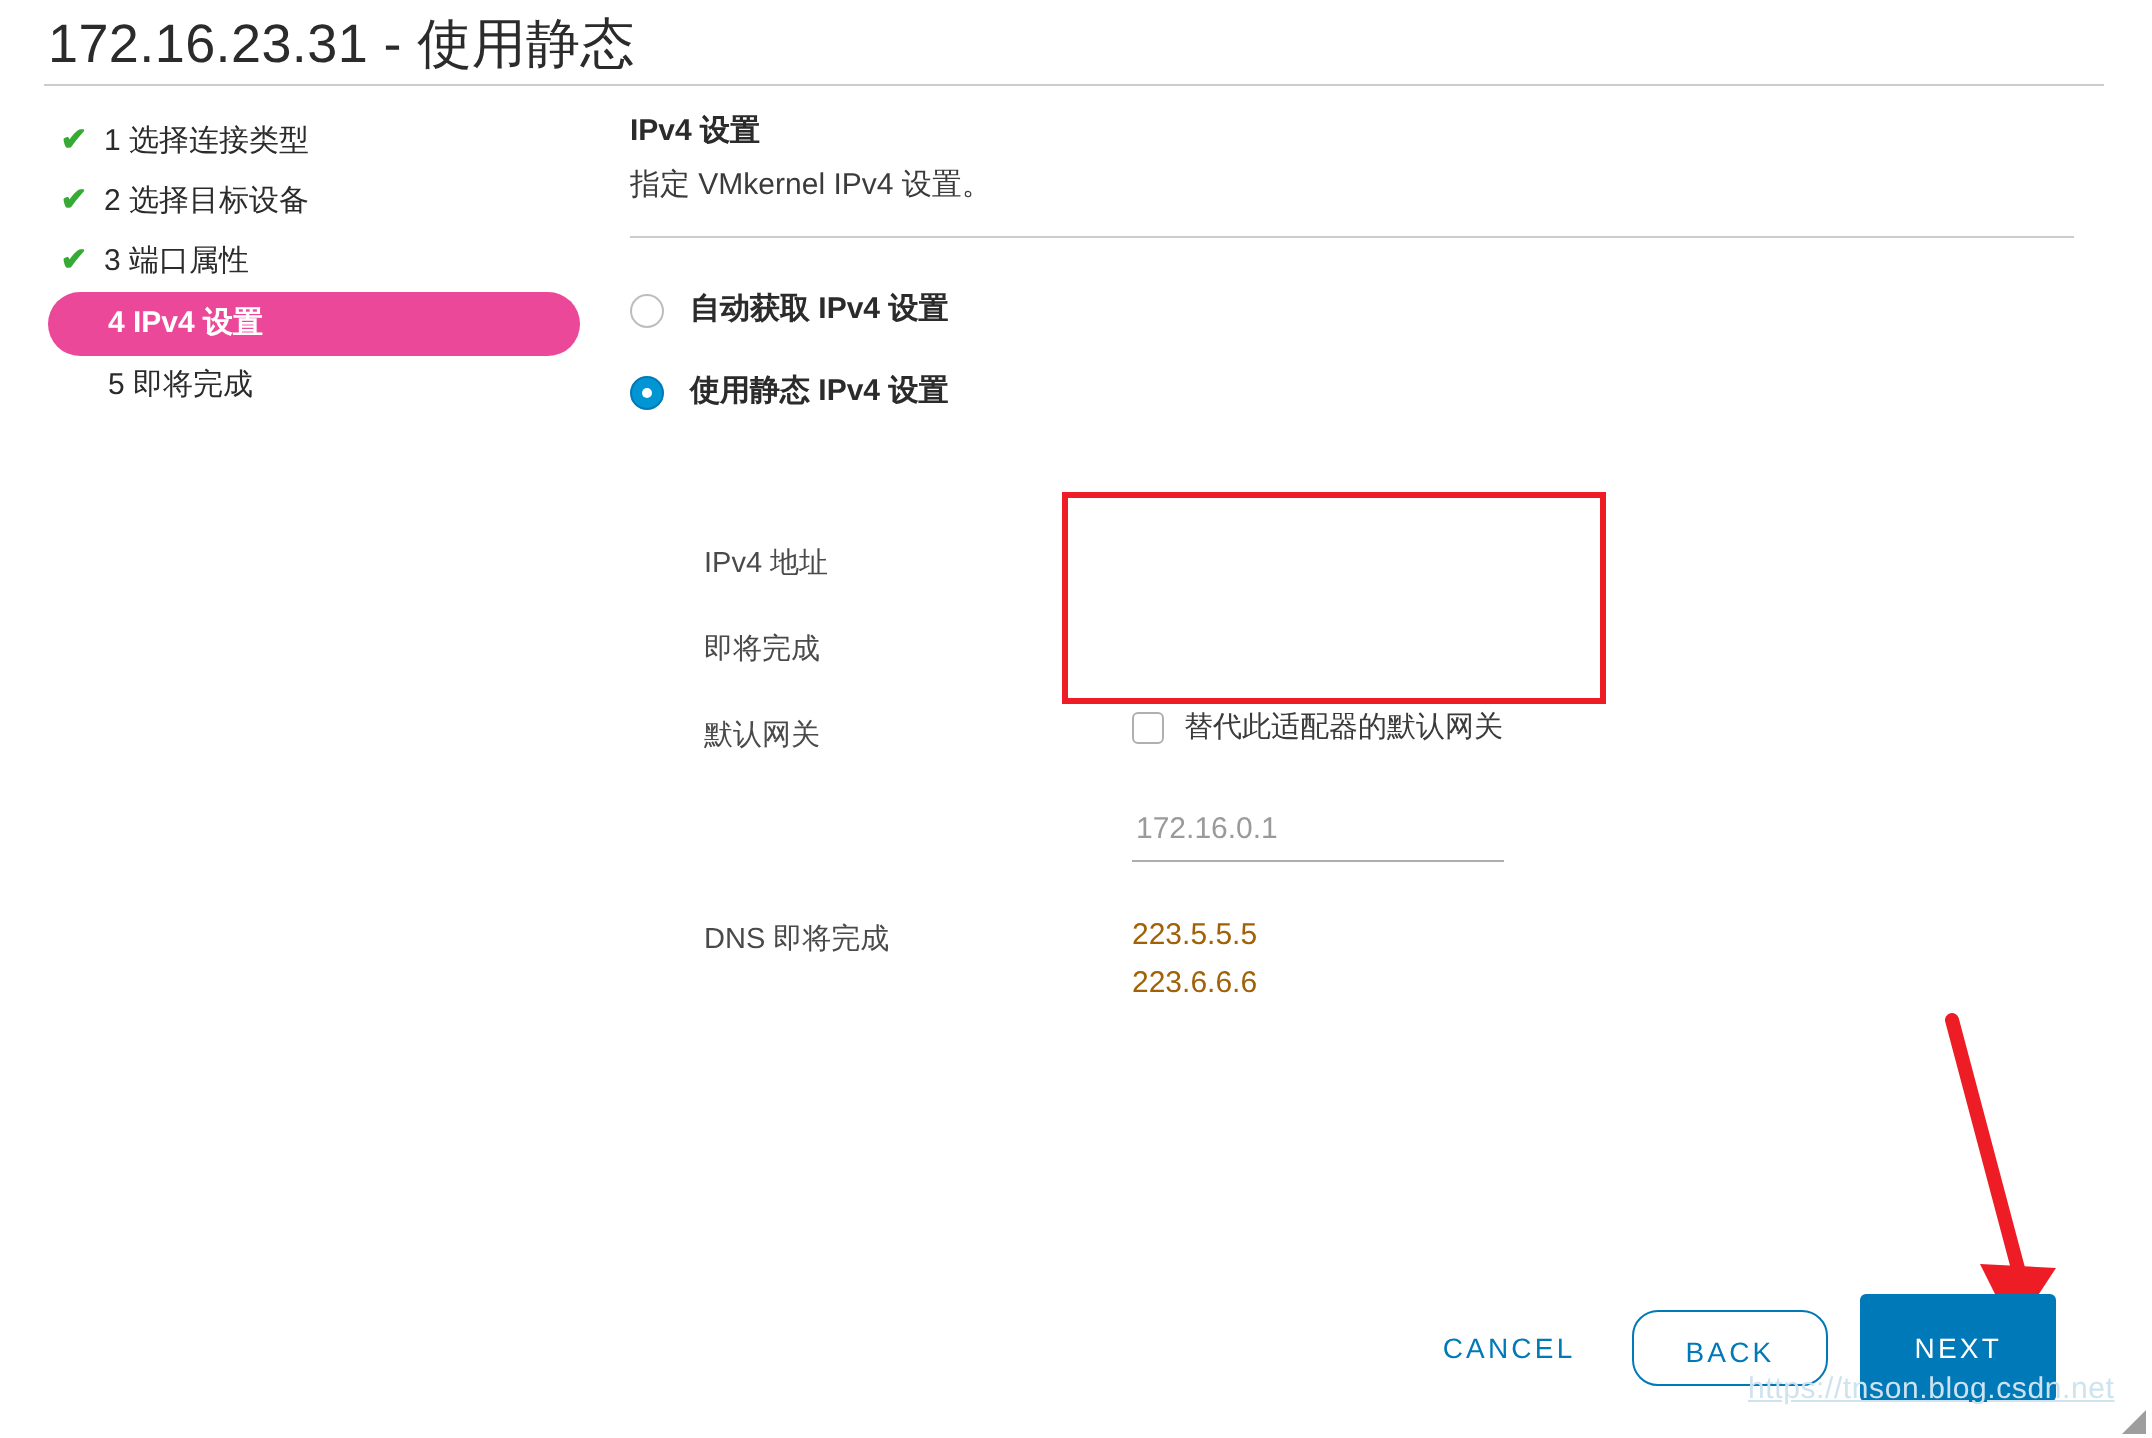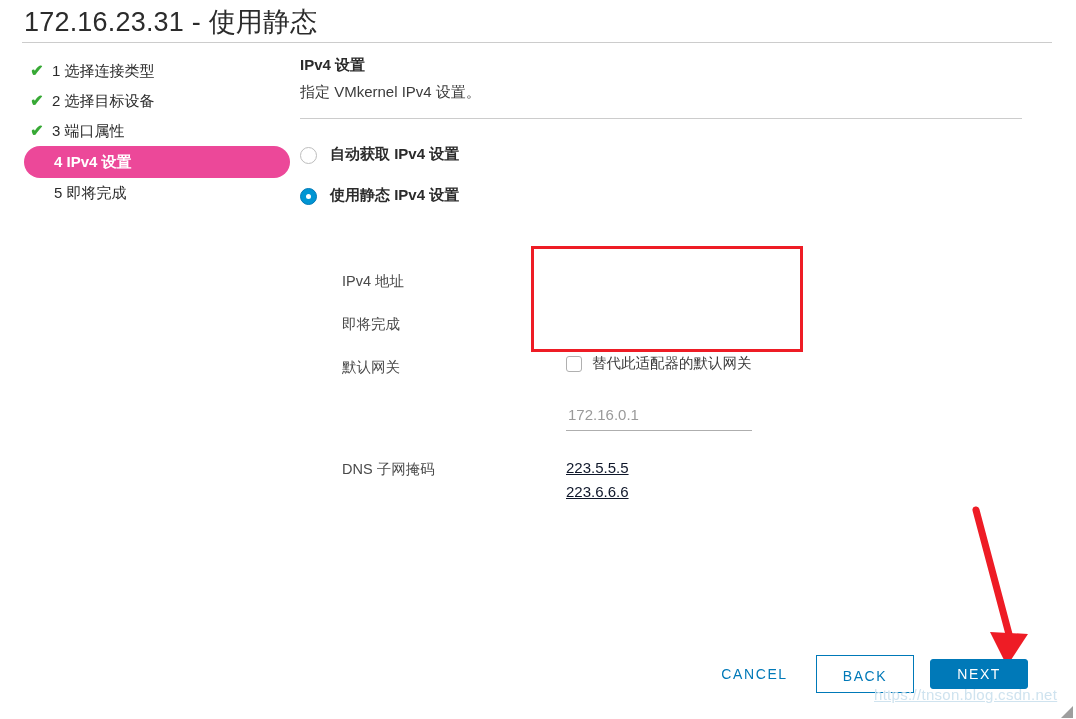--- a/index.html
+++ b/index.html
@@ -76,21 +76,21 @@
     height: 32px;
     line-height: 32px;
   }
   .step.pending {
     padding-left: 30px;
   }
 
   
   .panel {
     position: absolute;
-    left: 300px;
+    left: 315px;
     top: 56px;
     width: 730px;
   }
   .panel-heading {
     font-size: 15px;
     font-weight: bold;
     color: #2b2b2b;
     margin: 0 0 8px 0;
   }
   .panel-sub {
@@ -149,21 +149,21 @@
     left: 336px;
     top: 268px;
     width: 700px;
   }
   .form-row {
     position: relative;
     height: 43px;
   }
   .form-label {
     position: absolute;
-    left: 6px;
+    left: 16px;
     top: 4px;
     font-size: 14.5px;
     color: #4a4a4a;
     white-space: nowrap;
   }
   .field {
     position: absolute;
     left: 230px;
     top: 0;
     width: 186px;
@@ -220,23 +220,22 @@
     white-space: nowrap;
   }
 
   .dns-list {
     position: absolute;
     left: 230px;
     top: 0;
   }
   .dns-item {
     font-size: 15px;
-    color: #0f172a;
+    color: #a16207;
     line-height: 24px;
-    text-decoration: underline;
   }
 
   
   .red-box {
     position: absolute;
     left: 531px;
     top: 246px;
     width: 272px;
     height: 106px;
     border: 3px solid #ee1c25;
@@ -276,31 +275,31 @@
     background: transparent;
     border: none;
     color: #0079b8;
     padding: 8px 14px;
     margin-right: 14px;
   }
   .btn-outline {
     background: #ffffff;
     border: 1px solid #0079b8;
     color: #0079b8;
-    border-radius: 0;
+    border-radius: 13px;
     height: 38px;
     padding: 12px 26px;
     margin-right: 16px;
   }
   .btn-primary {
     background: #0079b8;
     border: 1px solid #0079b8;
     color: #ffffff;
     border-radius: 3px;
-    height: 30px;
+    height: 54px;
     padding: 0 26px;
     margin-right: 24px;
   }
 
   
   .watermark {
     position: absolute;
     left: 874px;
     top: 686px;
     font-size: 15px;
@@ -388,21 +387,21 @@
   </div>
 
   <div class="form-row" style="height:52px;">
     <div class="field">
       <div class="field-text placeholder">172.16.0.1</div>
       <div class="field-underline"></div>
     </div>
   </div>
 
   <div class="form-row" style="height:52px;">
-    <div class="form-label">DNS 子网掩码</div>
+    <div class="form-label">DNS 即将完成</div>
     <div class="dns-list">
       <div class="dns-item">223.5.5.5</div>
       <div class="dns-item">223.6.6.6</div>
     </div>
   </div>
 
 </div>
 
 <div class="red-box"></div>
 

